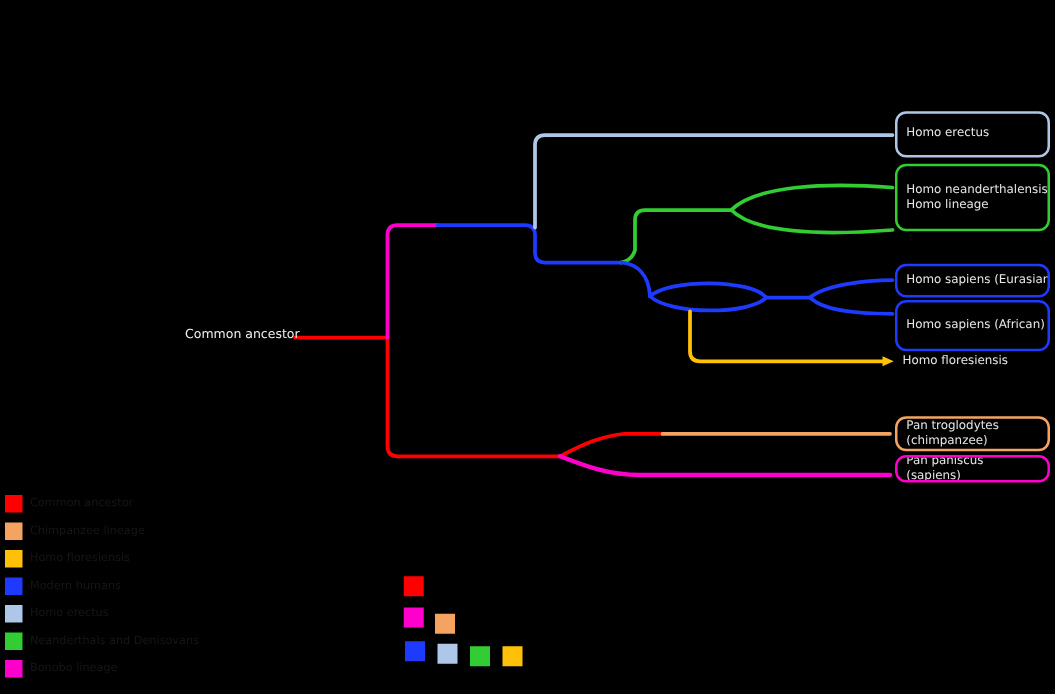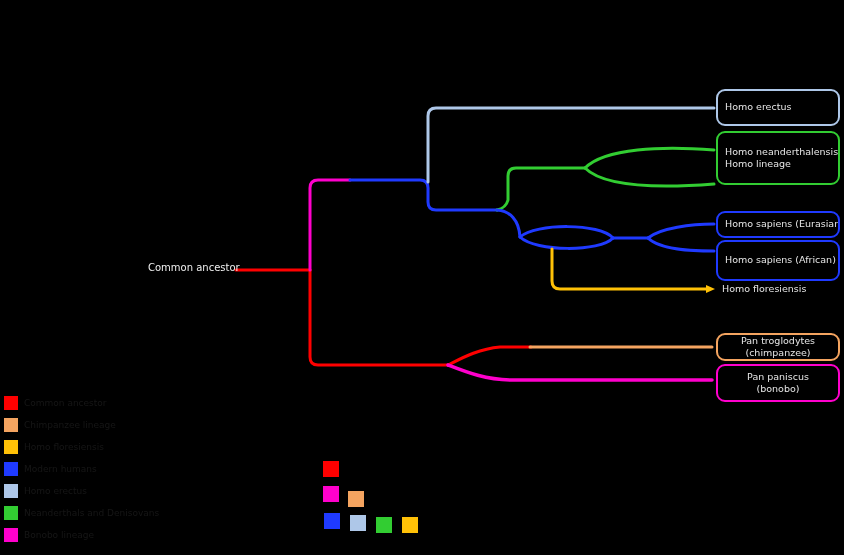--- a/index.html
+++ b/index.html
@@ -12,21 +12,21 @@
   .tipbox{
     position:absolute;left:716px;width:124px;box-sizing:border-box;
     background:#000;border:2.5px solid #888;border-radius:9px;
     color:#e6e6e6;font-size:9.5px;line-height:1.3;
     display:flex;flex-direction:column;justify-content:center;
     padding:2px 7px;white-space:nowrap;overflow:hidden;
   }
   .b-peri{border-color:#aec7e8;}
   .b-green{border-color:#32cd32;}
   .b-blue{border-color:#1f3aff;}
-  .b-sandy{border-color:#f4a460;text-align:center;}
+  .b-sandy{border-color:#f4a460;}
   .b-magenta{border-color:#ff00cc;}
   .tiplabel-bare{position:absolute;left:722px;font-size:9.5px;color:#e6e6e6;white-space:nowrap;}
   .legend{position:absolute;left:4px;top:392px;}
   .legend-item{display:flex;align-items:center;gap:6px;height:22px;}
   .sw{width:14px;height:14px;flex:0 0 auto;}
   .legend-item span{font-size:9px;color:#161616;white-space:nowrap;}
   .sw-red{background:#ff0000;} .sw-sandy{background:#f4a460;} .sw-yellow{background:#ffc107;}
   .sw-blue{background:#1f3aff;} .sw-peri{background:#aec7e8;} .sw-green{background:#32cd32;}
   .sw-magenta{background:#ff00cc;}
   .key-sq{position:absolute;width:16px;height:16px;}
@@ -82,23 +82,23 @@
     <span>Homo sapiens (African)</span>
   </div>
 
   <div class="tiplabel-bare" style="top:283px;">Homo floresiensis</div>
 
   <div class="tipbox b-sandy" style="top:333px;height:28px;">
     <span>Pan troglodytes</span>
     <span>(chimpanzee)</span>
   </div>
 
-  <div class="tipbox b-magenta" style="top:364px;height:38px;text-align:center;">
+  <div class="tipbox b-magenta" style="top:364px;height:22px;">
     <span>Pan paniscus</span>
-    <span>(bonobo)</span>
+    <span>(sapiens)</span>
   </div>
 
   <div class="legend">
     <div class="legend-item">
       <div class="sw sw-red"></div>
       <span>Common ancestor</span>
     </div>
     <div class="legend-item">
       <div class="sw sw-sandy"></div>
       <span>Chimpanzee lineage</span>

